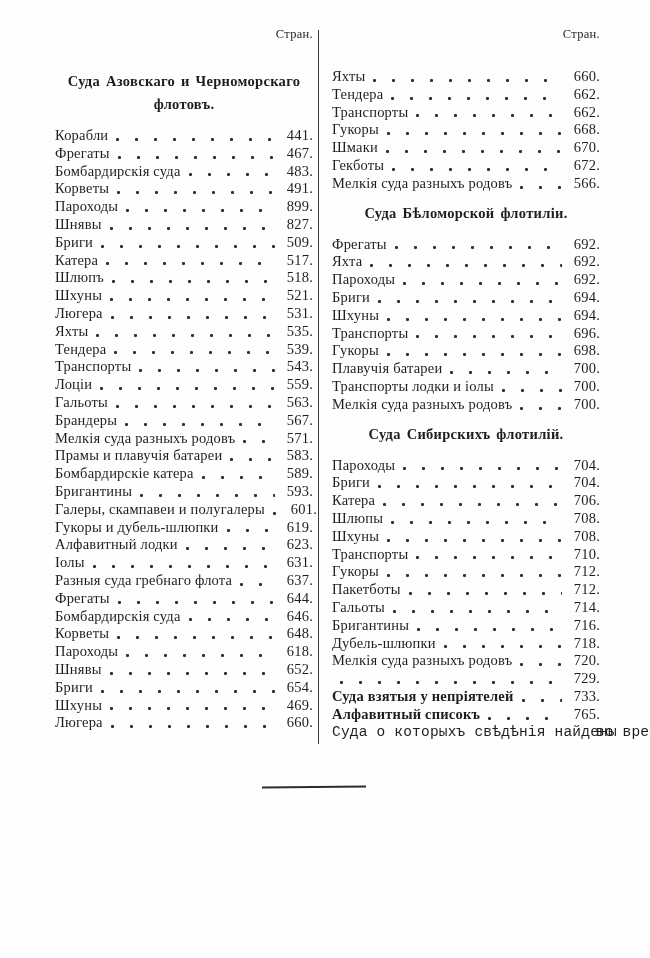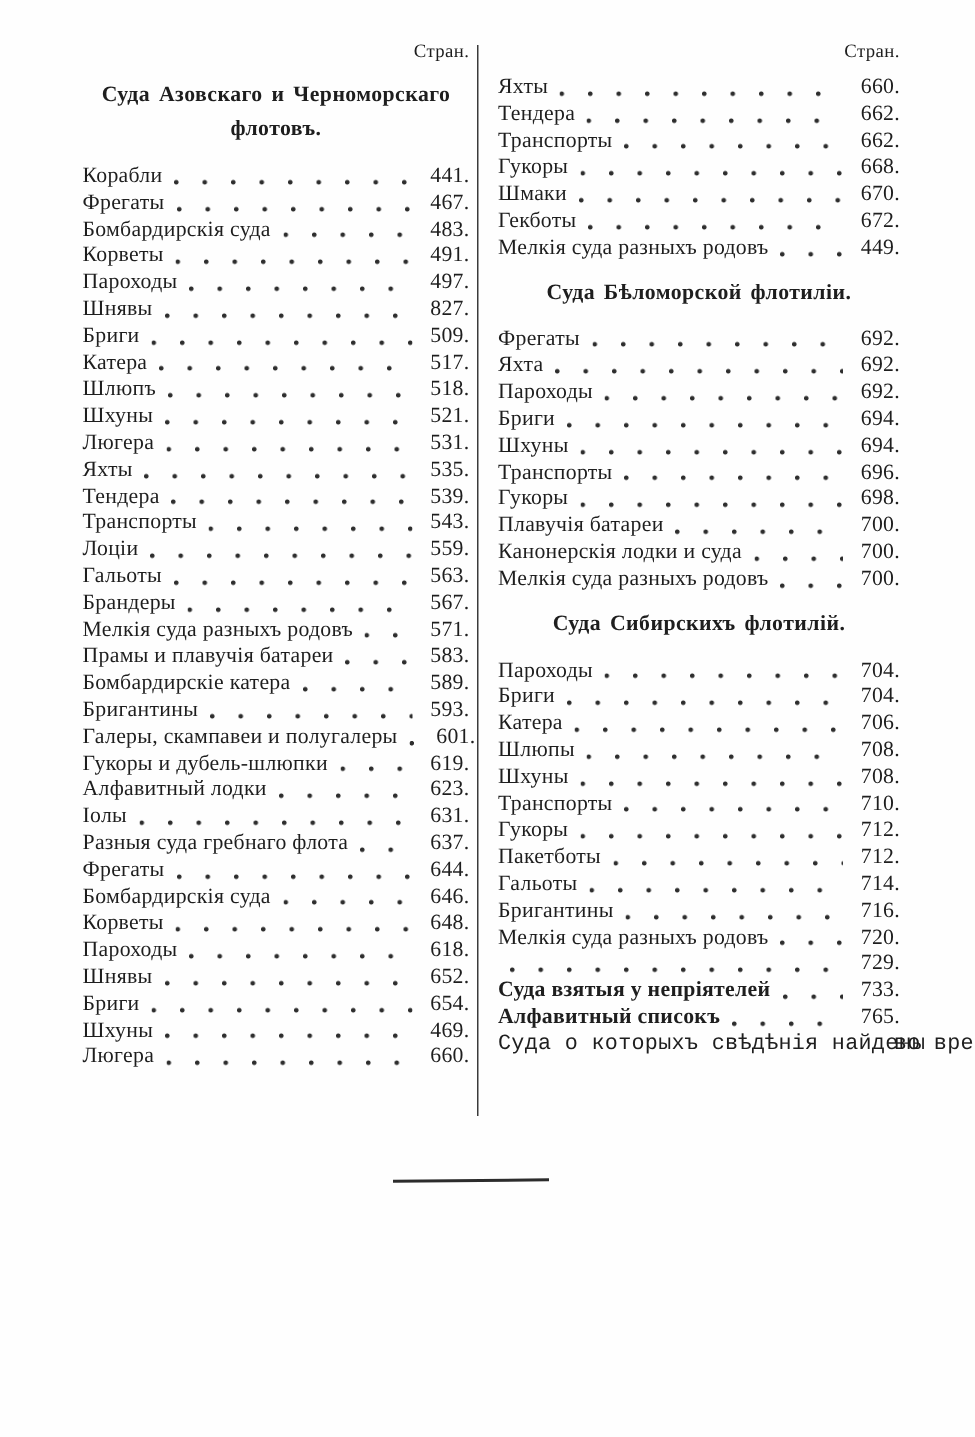--- a/index.html
+++ b/index.html
@@ -16,21 +16,21 @@
     position:absolute;top:27px;
     font-size:12.5px;letter-spacing:.3px;
     text-align:right;
   }
   .col-header.left{left:55px;width:258px;}
   .col-header.right{left:332px;width:268px;}
   .divider{
     position:absolute;left:318px;top:30px;
     width:1px;height:714px;background:#3a3a3a;
   }
-  .column{position:absolute;top:50px;}
+  .column{position:absolute;top:68px;}
   .col-left{left:55px;width:258px;}
   .col-right{left:332px;width:268px;}
   .heading{
     text-align:center;font-weight:700;
     font-size:14.5px;line-height:23px;
     letter-spacing:.3px;word-spacing:2px;
     margin:9px 0 9px;
   }
   .column > .heading:first-child{margin-top:2px;margin-bottom:11px;}
   .col-right .heading{margin-bottom:11px;}
@@ -86,21 +86,21 @@
     <span class="pageno">483.</span>
   </div>
       <div class="entry">
     <span class="label">Корветы</span>
     <span class="leader"></span>
     <span class="pageno">491.</span>
   </div>
       <div class="entry">
     <span class="label">Пароходы</span>
     <span class="leader"></span>
-    <span class="pageno">497.</span>
+    <span class="pageno">899.</span>
   </div>
       <div class="entry">
     <span class="label">Шнявы</span>
     <span class="leader"></span>
     <span class="pageno">827.</span>
   </div>
       <div class="entry">
     <span class="label">Бриги</span>
     <span class="leader"></span>
     <span class="pageno">509.</span>
@@ -268,21 +268,21 @@
     <span class="pageno">670.</span>
   </div>
       <div class="entry">
     <span class="label">Гекботы</span>
     <span class="leader"></span>
     <span class="pageno">672.</span>
   </div>
       <div class="entry">
     <span class="label">Мелкія суда разныхъ родовъ</span>
     <span class="leader"></span>
-    <span class="pageno">449.</span>
+    <span class="pageno">566.</span>
   </div>
       <div class="heading">
     <span>Суда Бѣломорской флотиліи.</span>
   </div>
       <div class="entry">
     <span class="label">Фрегаты</span>
     <span class="leader"></span>
     <span class="pageno">692.</span>
   </div>
       <div class="entry">
@@ -314,21 +314,21 @@
     <span class="label">Гукоры</span>
     <span class="leader"></span>
     <span class="pageno">698.</span>
   </div>
       <div class="entry">
     <span class="label">Плавучія батареи</span>
     <span class="leader"></span>
     <span class="pageno">700.</span>
   </div>
       <div class="entry">
-    <span class="label">Канонерскія лодки и суда</span>
+    <span class="label">Транспорты лодки и іолы</span>
     <span class="leader"></span>
     <span class="pageno">700.</span>
   </div>
       <div class="entry">
     <span class="label">Мелкія суда разныхъ родовъ</span>
     <span class="leader"></span>
     <span class="pageno">700.</span>
   </div>
       <div class="heading">
     <span>Суда Сибирскихъ флотилій.</span>
@@ -375,20 +375,25 @@
   </div>
       <div class="entry">
     <span class="label">Гальоты</span>
     <span class="leader"></span>
     <span class="pageno">714.</span>
   </div>
       <div class="entry">
     <span class="label">Бригантины</span>
     <span class="leader"></span>
     <span class="pageno">716.</span>
+  </div>
+      <div class="entry">
+    <span class="label">Дубель-шлюпки</span>
+    <span class="leader"></span>
+    <span class="pageno">718.</span>
   </div>
       <div class="entry">
     <span class="label">Мелкія суда разныхъ родовъ</span>
     <span class="leader"></span>
     <span class="pageno">720.</span>
   </div>
       <div class="entry bold">
     <span class="leader"></span>
     <span class="pageno">729.</span>
   </div>

